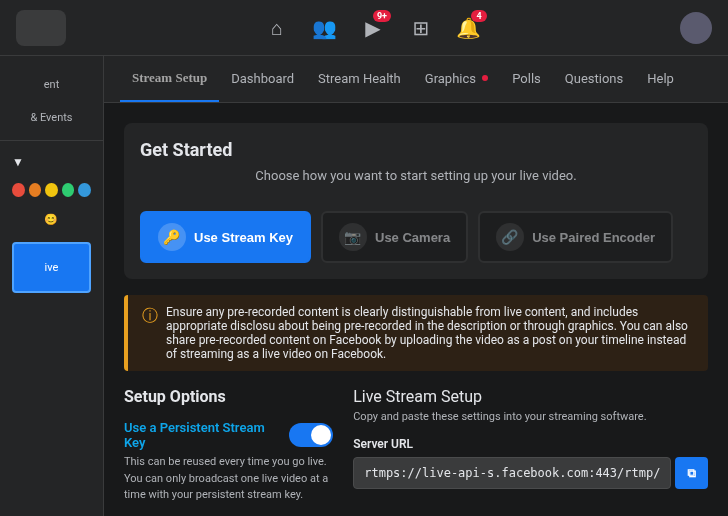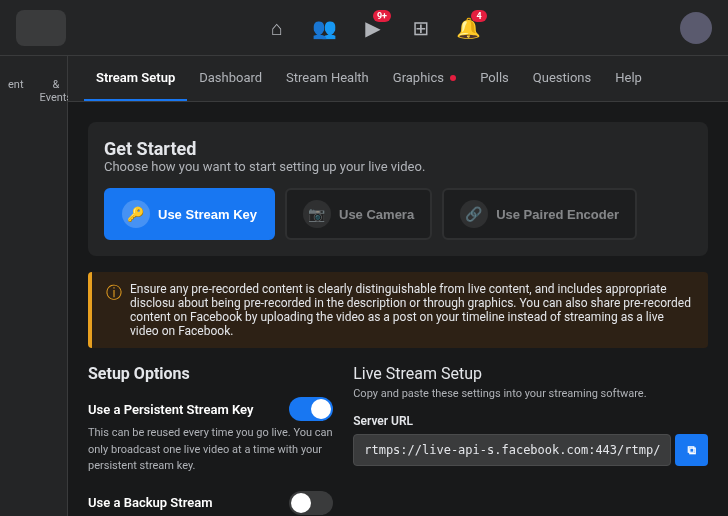--- a/index.html
+++ b/index.html
@@ -70,25 +70,25 @@
 
     
     .main-layout {
       display: flex;
       flex: 1;
       overflow: hidden;
     }
 
     
     .sidebar {
-      width: 68px;
+      width: 104px;
       background: #242526;
       border-right: 1px solid #3a3b3c;
       display: flex;
-      flex-direction: row;
+      flex-direction: column;
       padding: 12px 0;
       flex-shrink: 0;
     }
     .sidebar-item {
       padding: 10px 8px;
       color: #b0b3b8;
       font-size: 11px;
       cursor: pointer;
       text-align: center;
     }
@@ -113,23 +113,23 @@
     }
     .dot {
       width: 14px; height: 14px;
       border-radius: 50%;
     }
     .live-badge-sidebar {
       margin: 6px 12px;
       background: #1877f2;
       color: white;
       border-radius: 4px;
-      padding: 0 8px;
+      padding: 17px 8px;
       font-size: 11px;
-      font-weight: bold;
+      font-weight: normal;
       text-align: center;
       border: 2px solid #4fa3ff;
     }
 
     
     .content-area {
       flex: 1;
       background: #18191a;
       overflow-y: auto;
       display: flex;
@@ -147,23 +147,24 @@
     }
     .tab {
       padding: 14px 12px;
       font-size: 13px;
       color: #b0b3b8;
       cursor: pointer;
       border-bottom: 2px solid transparent;
       white-space: nowrap;
     }
     .tab.active {
-      color: #ffffff;
+      color: #a3a3a3;
       border-bottom-color: #1877f2;
       font-weight: 600;
+      font-family: Liberation Serif, serif;
     }
     .tab-dot {
       display: inline-block;
       width: 6px; height: 6px;
       background: #e41e3f;
       border-radius: 50%;
       margin-left: 3px;
       vertical-align: middle;
       margin-bottom: 2px;
     }
@@ -178,26 +179,27 @@
     .get-started-section {
       background: #242526;
       border-radius: 8px;
       padding: 16px;
       margin-bottom: 16px;
     }
     .get-started-title {
       font-size: 18px;
       font-weight: 700;
       color: #e4e6ea;
-      margin-bottom: 0;
+      margin-bottom: 8px;
     }
     .get-started-desc {
       font-size: 13px;
       color: #b0b3b8;
-      margin-bottom: 14px;
+      margin-bottom: 28px;
+      text-align: center;
     }
     .stream-options {
       display: flex;
       gap: 10px;
     }
     .stream-option-btn {
       display: flex;
       align-items: center;
       gap: 8px;
       padding: 10px 16px;
@@ -273,21 +275,21 @@
     }
     .option-header {
       display: flex;
       align-items: center;
       justify-content: space-between;
       margin-bottom: 4px;
     }
     .option-label {
       font-size: 13px;
       font-weight: 600;
-      color: #ffffff;
+      color: #0ea5e9;
     }
     .option-desc {
       font-size: 11px;
       color: #b0b3b8;
       line-height: 1.5;
     }
 
     
     .toggle {
       width: 44px; height: 24px;

